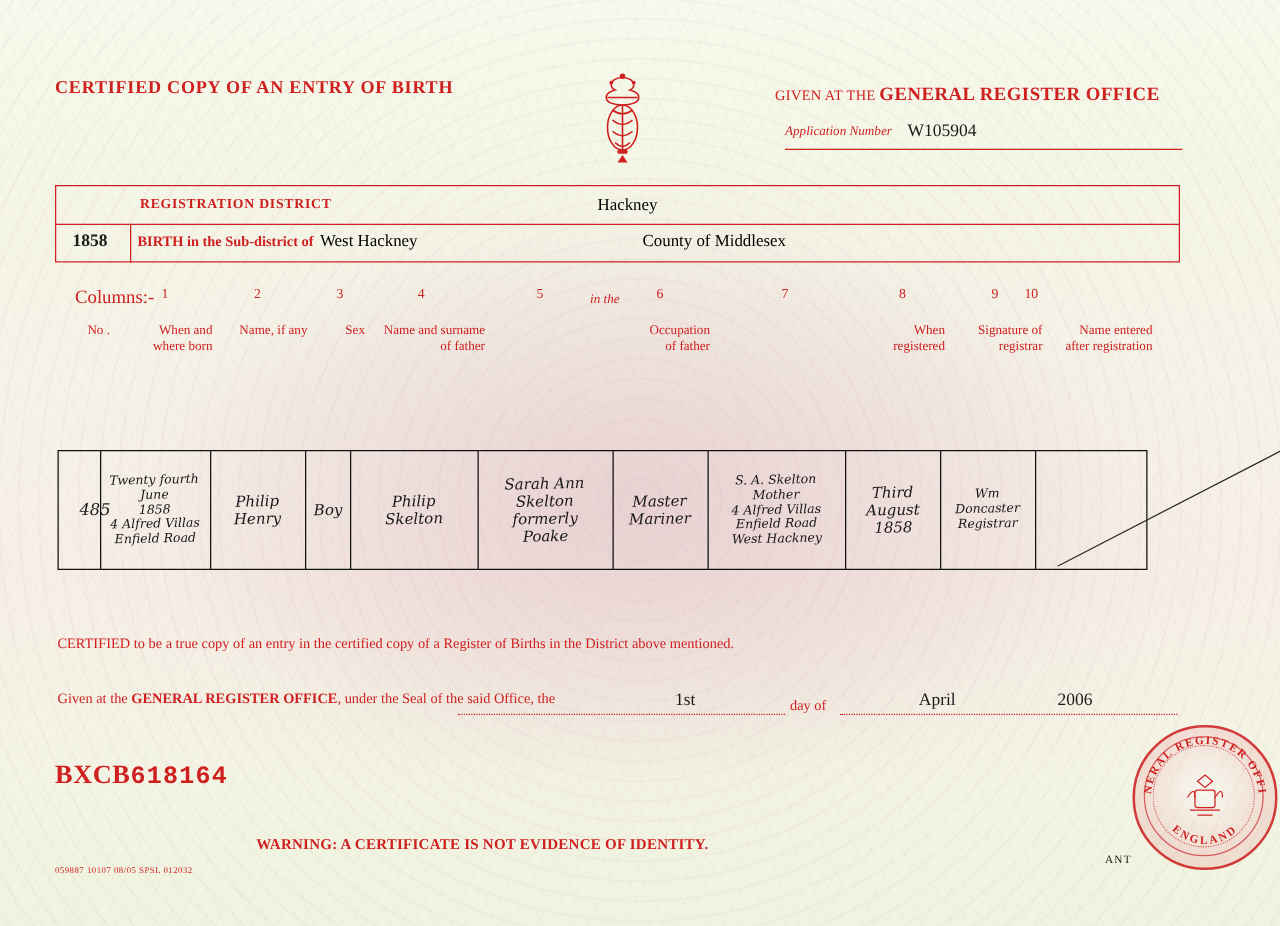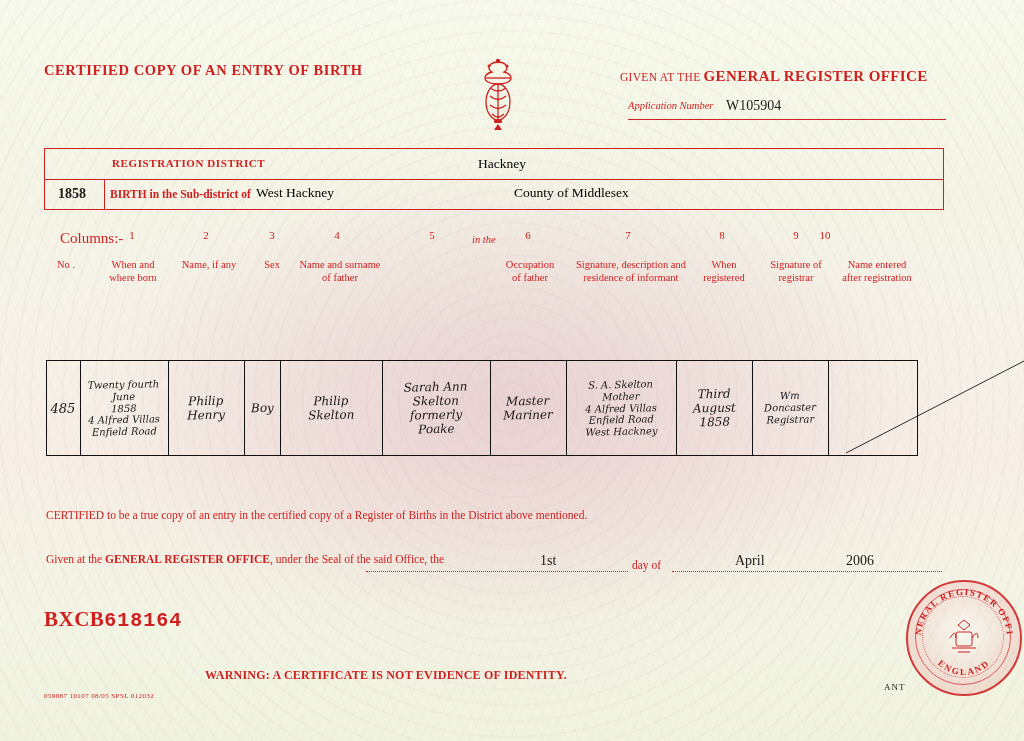--- a/index.html
+++ b/index.html
@@ -180,21 +180,21 @@
     left: 44px;
     top: 230px;
     font-size: 15px;
     color: #cf2020;
     margin-left: 16px;
   }
   .colhead {
     position: absolute;
     color: #cf2020;
     font-size: 10.5px;
-    text-align: center;
+    text-align: right;
     line-height: 1.25;
   }
   .colnum {
     position: absolute;
     color: #cf2020;
     font-size: 11px;
     text-align: center;
     font-weight: normal;
   }
   
@@ -458,43 +458,41 @@
 
   <div class="colhead" style="left:44px; top:258px; width:44px;">No .</div>
   <div class="colhead" style="left:96px; top:258px; width:74px; white-space:pre-line;">When and
 where born</div>
   <div class="colhead" style="left:172px; top:258px; width:74px;">Name, if any</div>
   <div class="colhead" style="left:252px; top:258px; width:40px;">Sex</div>
   <div class="colhead" style="left:292px; top:258px; width:96px; white-space:pre-line;">Name and surname
 of father</div>
   <div class="colhead" style="left:492px; top:258px; width:76px; white-space:pre-line;">Occupation
 of father</div>
-  <div class="colhead" style="left:566px; top:258px; width:130px; white-space:pre-line;">Signature, description and
-residence of informant</div>
   <div class="colhead" style="left:692px; top:258px; width:64px; white-space:pre-line;">When
 registered</div>
   <div class="colhead" style="left:758px; top:258px; width:76px; white-space:pre-line;">Signature of
 registrar</div>
   <div class="colhead" style="left:832px; top:258px; width:90px; white-space:pre-line;">Name entered
 after registration</div>
 
   <div class="entry-table"></div>
 
   <div class="vline" style="left:80px;"></div>
   <div class="vline" style="left:168px;"></div>
   <div class="vline" style="left:244px;"></div>
   <div class="vline" style="left:280px;"></div>
   <div class="vline" style="left:382px;"></div>
   <div class="vline" style="left:490px;"></div>
   <div class="vline" style="left:566px;"></div>
   <div class="vline" style="left:676px;"></div>
   <div class="vline" style="left:752px;"></div>
   <div class="vline" style="left:828px;"></div>
 
-  <div class="cellwrap" style="left:46px; width:34px;">
+  <div class="cellwrap" style="left:59px; width:34px;">
     <span class="cell-no">485</span>
   </div>
   <div class="cellwrap" style="left:80px; width:88px;">
     <span class="cell-text">Twenty fourth
 June
 1858
 4 Alfred Villas
 Enfield Road</span>
   </div>
   <div class="cellwrap" style="left:168px; width:76px;">

